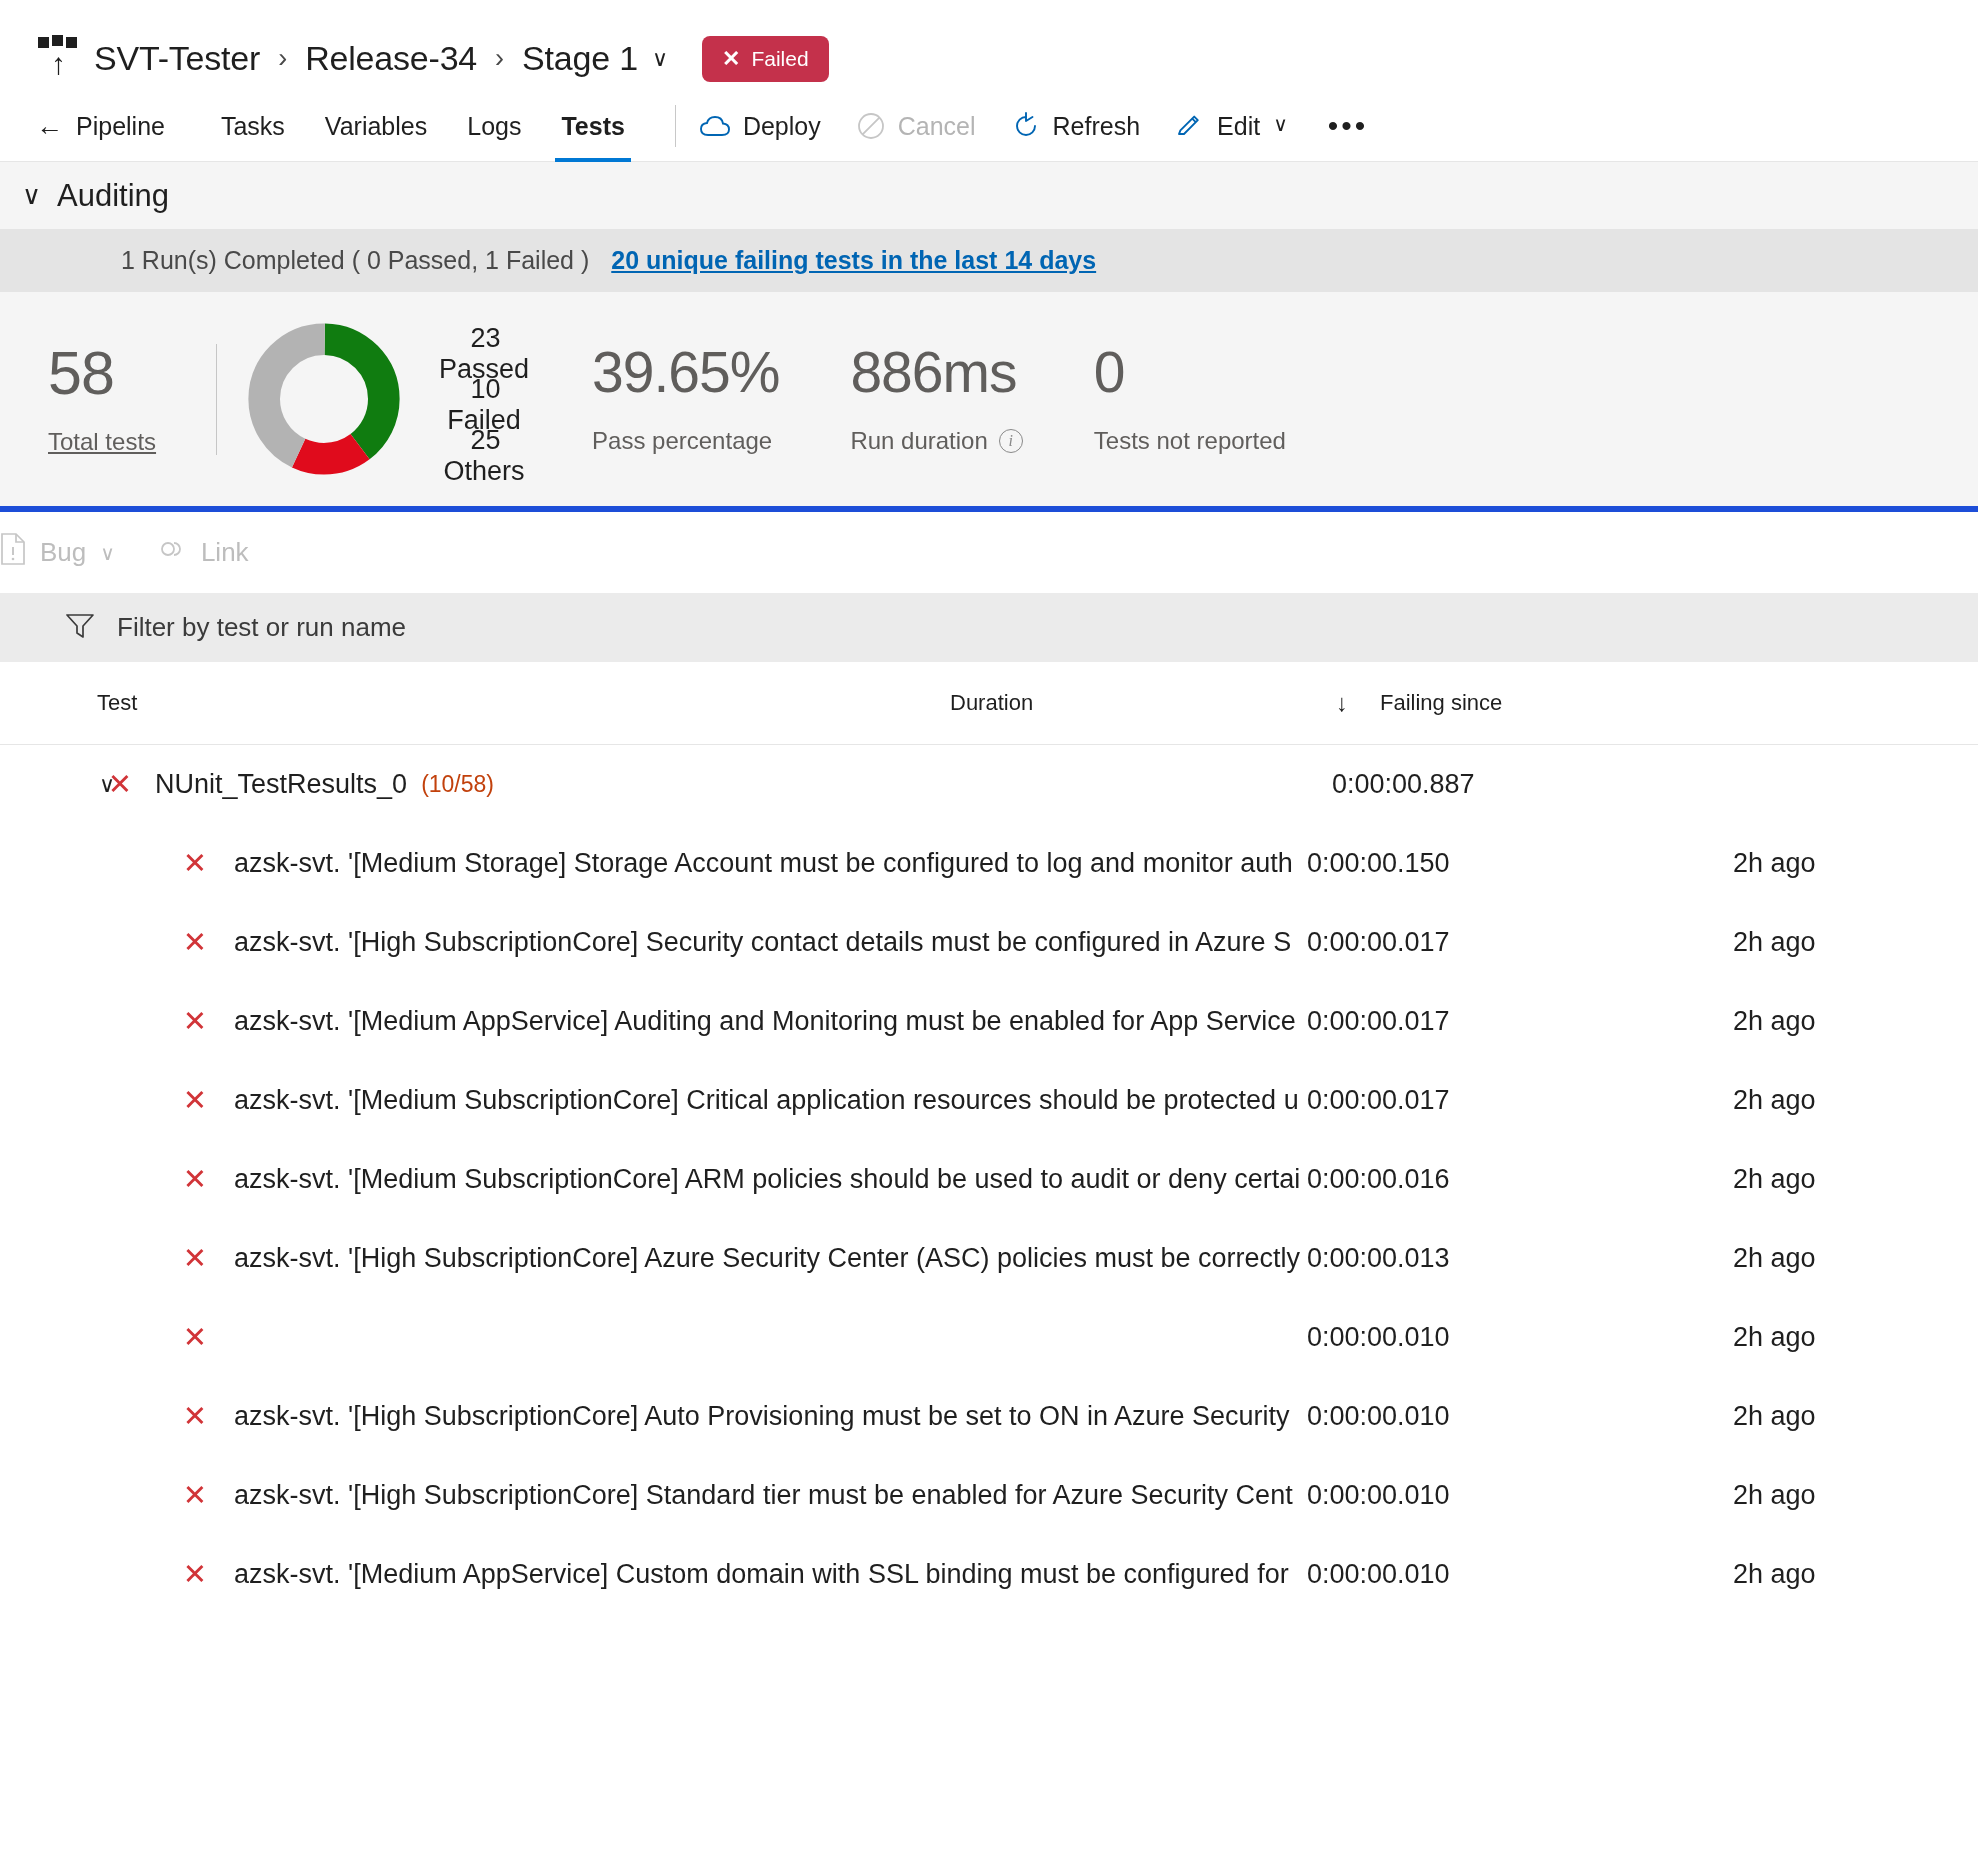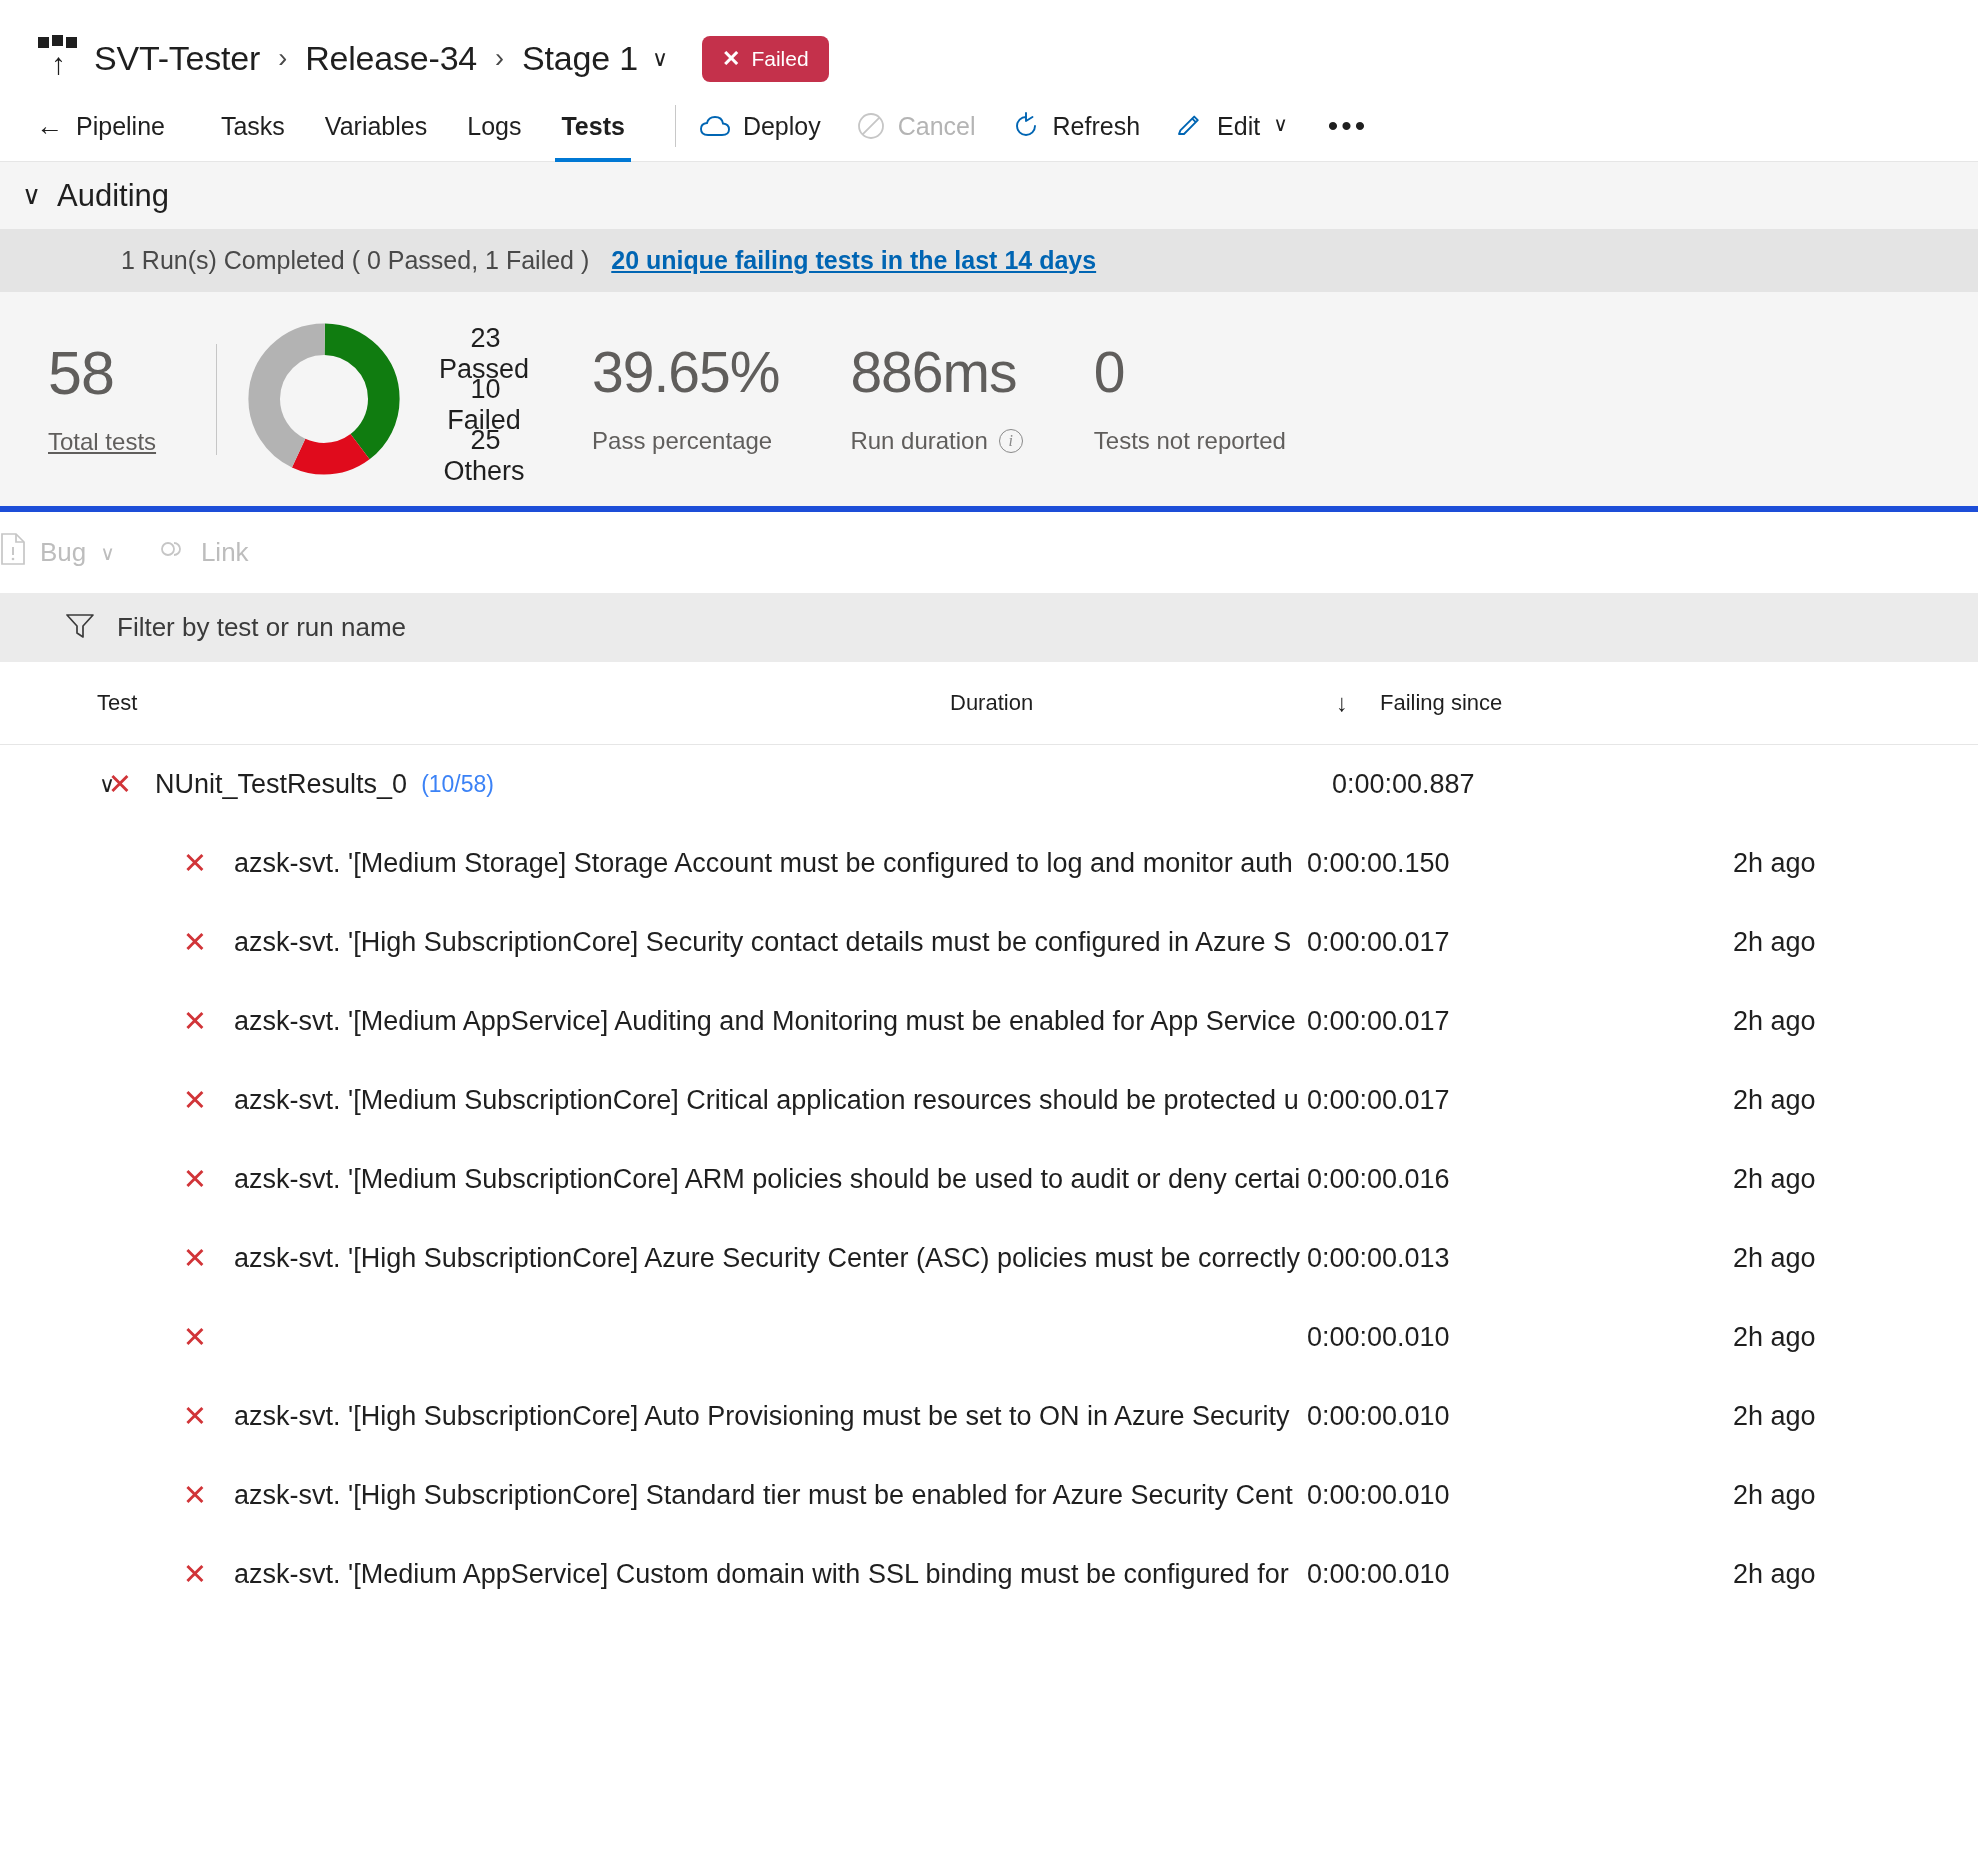--- a/index.html
+++ b/index.html
@@ -302,21 +302,21 @@
   .xicon {
     width: 42px;
     color: #d13438;
     font-size: 29px;
     line-height: 1;
     display: inline-flex;
     justify-content: center;
     flex: 0 0 auto;
   }
   .gname { font-size: 27px; color: #1f1f1f; margin-left: 14px; }
-  .gcount { font-size: 23px; color: #3b82f6; margin-left: 14px; }
+  .gcount { font-size: 23px; color: #c2410c; margin-left: 14px; }
 
   .trow {
     height: 79px;
     display: flex;
     align-items: center;
   }
   .trow .cell-test {
     width: 1307px;
     display: flex;
     align-items: center;

